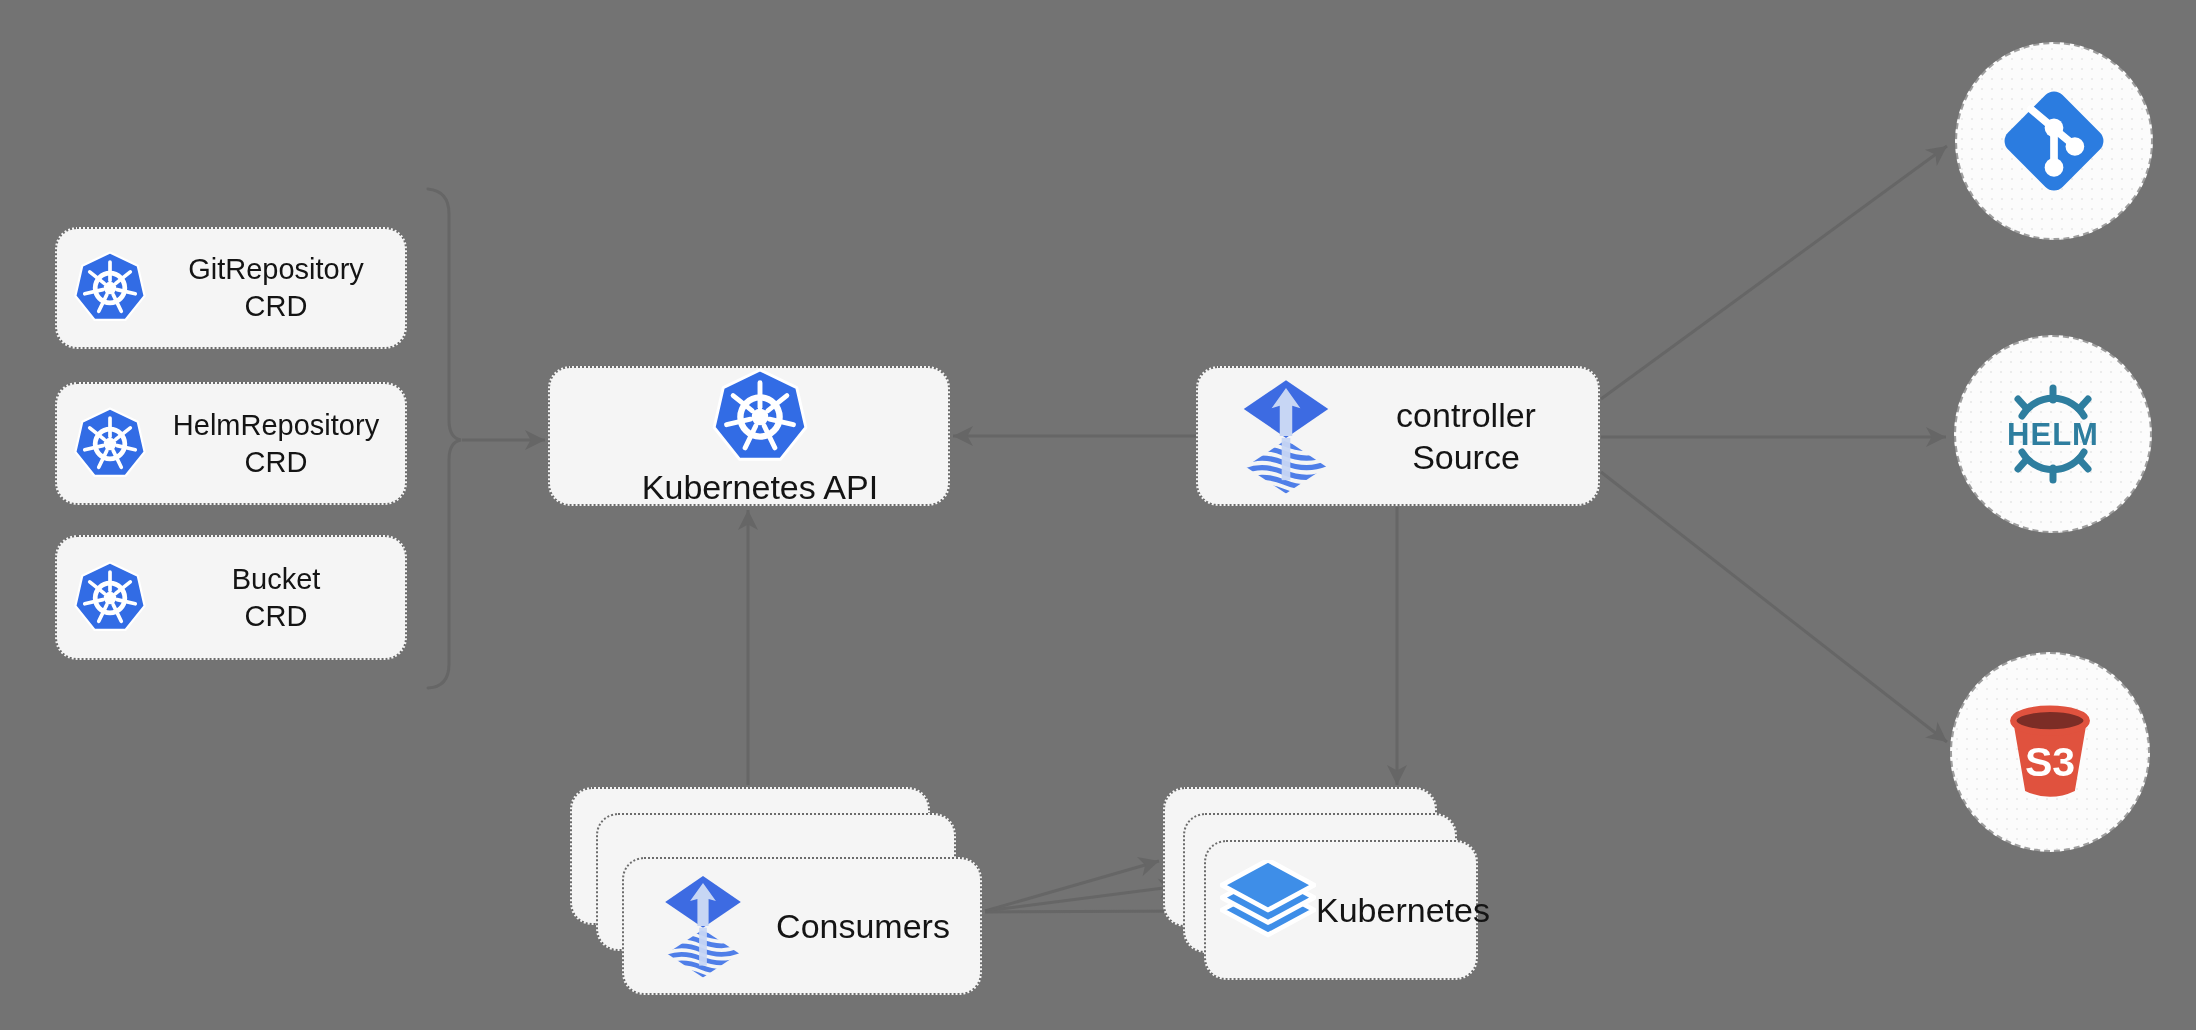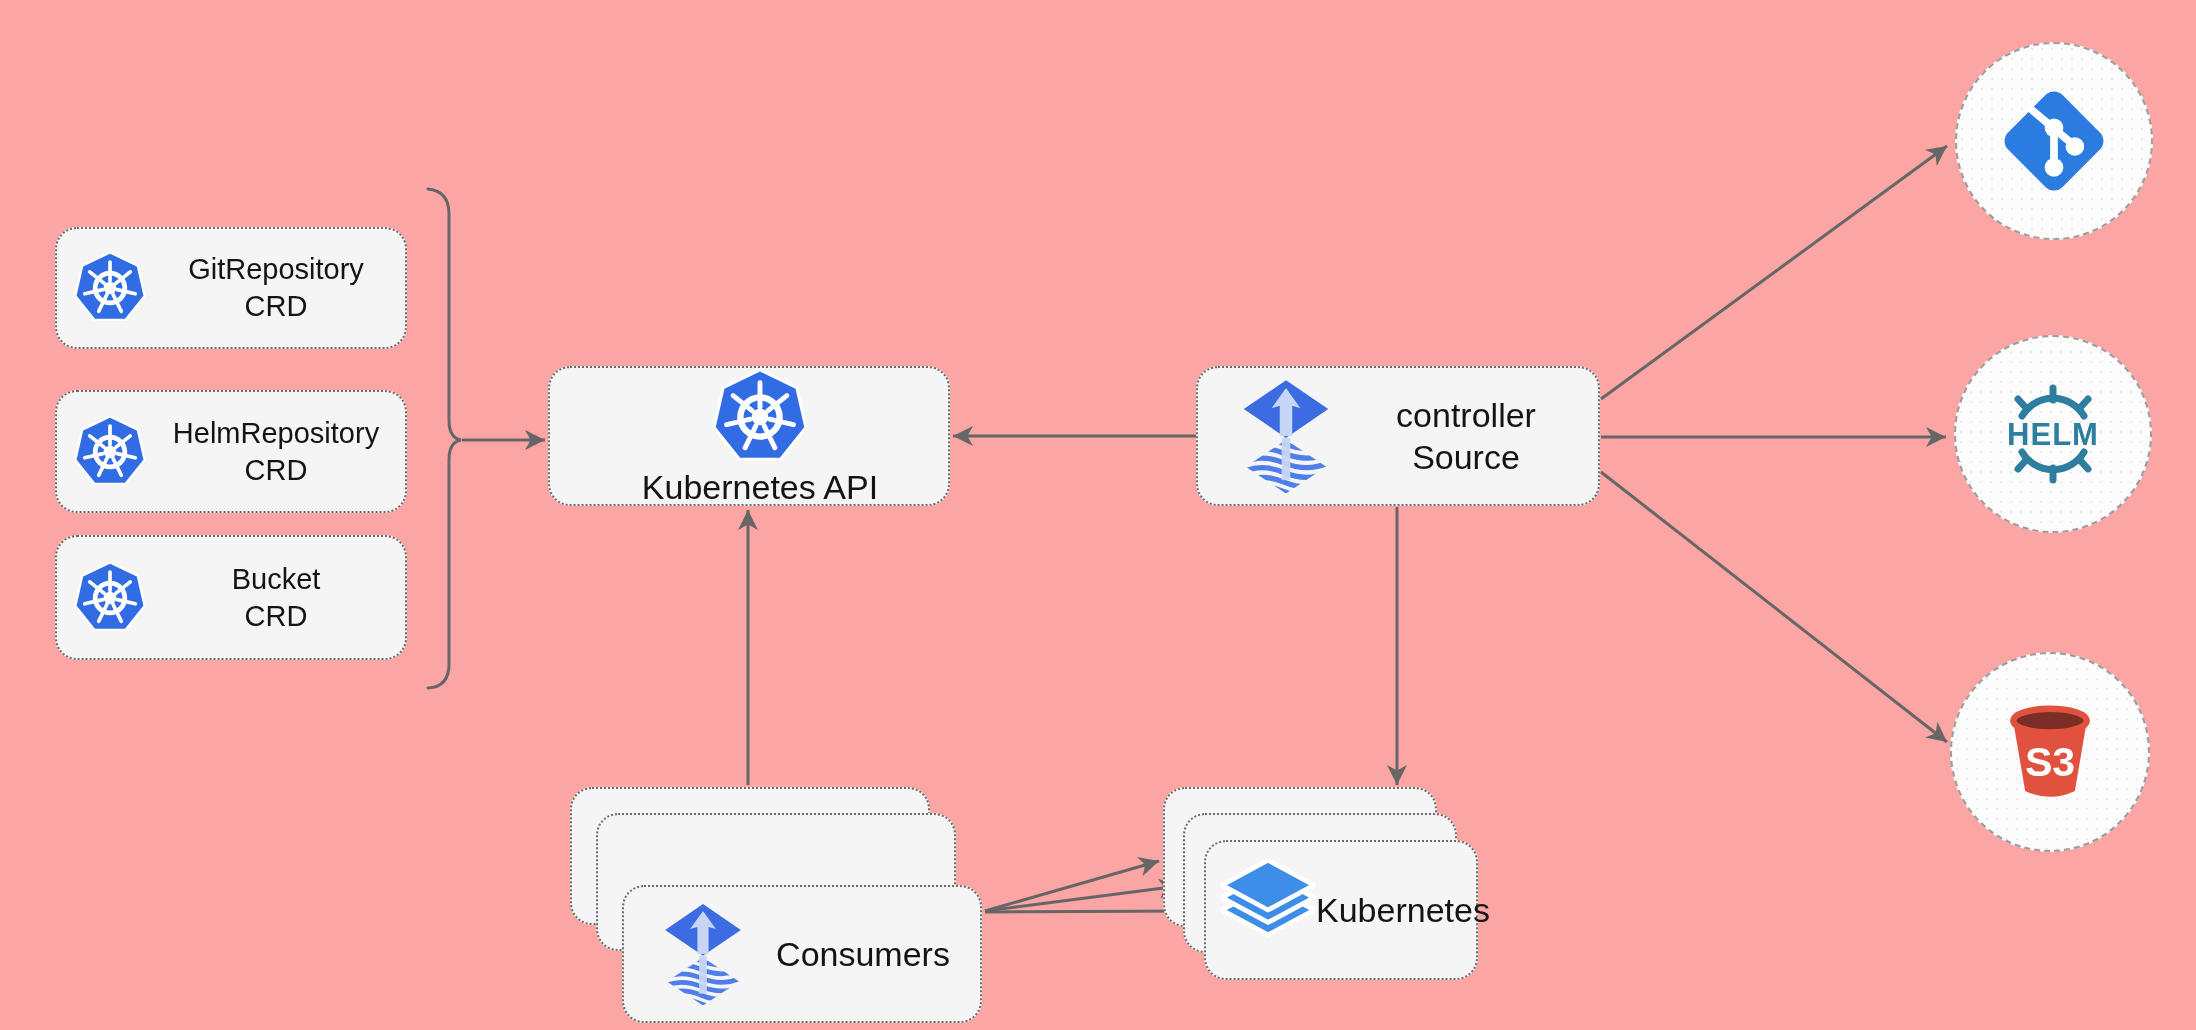--- a/index.html
+++ b/index.html
@@ -1,17 +1,17 @@
 <!DOCTYPE html>
 <html style="--k8s-blue: #326CE5; --flux-blue: #3D6BE2; --flux-light: #C7D6F4; --flux-wave: #4F7EE8; --layers-blue: #3E8EE8; --git-blue: #2B7CE0; --helm-teal: #2E7E9F; --s3-red: #E0523E; --s3-dark: #7C2D26; --line: #666666; --box-fill: #F5F5F5; --box-border: #6B6B6B;"><head>
 <meta charset="utf-8">
 <style>
   html,body{margin:0;padding:0;background:#ffffff;}
   .canvas{
-    position:relative;width:2196px;height:1030px;background:#fca5a5;overflow:hidden;
+    position:relative;width:2196px;height:1030px;background:#737373;overflow:hidden;
     font-family:"Liberation Sans", sans-serif;color:#141414;
   }
   svg.overlay{position:absolute;left:0;top:0;z-index:1;}
   .node{
     position:absolute;box-sizing:border-box;background:var(--box-fill);
     border:2.5px dotted var(--box-border);border-radius:22px;
     display:flex;align-items:center;z-index:4;
   }
   .node.back{z-index:2}
   .node.mid{z-index:3}
@@ -114,21 +114,21 @@
 
   <div class="node" style="left:55px;top:227px;width:352px;height:122px;padding-left:16px;">
     <svg class="icon" width="74" height="74" viewBox="0 0 100 100">
         <use href="#k8s-icon"></use>
       </svg>
     <div class="label">
       <div>GitRepository</div>
       <div>CRD</div>
     </div>
   </div>
-  <div class="node" style="left:55px;top:390px;width:352px;height:123px;padding-left:16px;">
+  <div class="node" style="left:55px;top:382px;width:352px;height:123px;padding-left:16px;">
     <svg class="icon" width="74" height="74" viewBox="0 0 100 100">
         <use href="#k8s-icon"></use>
       </svg>
     <div class="label">
       <div>HelmRepository</div>
       <div>CRD</div>
     </div>
   </div>
   <div class="node" style="left:55px;top:535px;width:352px;height:125px;padding-left:16px;">
     <svg class="icon" width="74" height="74" viewBox="0 0 100 100">
@@ -152,21 +152,21 @@
         <use href="#flux-icon"></use>
       </svg>
     <div class="label big">
       <div>controller</div>
       <div>Source</div>
     </div>
   </div>
 
   <div class="node back" style="left:570px;top:787px;width:360px;height:138px;"></div>
   <div class="node mid" style="left:596px;top:813px;width:360px;height:138px;"></div>
-  <div class="node" style="left:622px;top:885px;width:360px;height:138px;padding-left:36px;">
+  <div class="node" style="left:622px;top:857px;width:360px;height:138px;padding-left:36px;">
     <svg class="icon" width="86" height="108" viewBox="0 0 100 120">
         <use href="#flux-icon"></use>
       </svg>
     <div class="label big">Consumers</div>
   </div>
 
   <div class="node back" style="left:1163px;top:787px;width:274px;height:140px;"></div>
   <div class="node mid" style="left:1183px;top:813px;width:274px;height:140px;"></div>
   <div class="node" style="left:1204px;top:840px;width:274px;height:140px;padding-left:14px;">
     <svg class="icon" width="96" height="100" viewBox="0 0 100 104">

